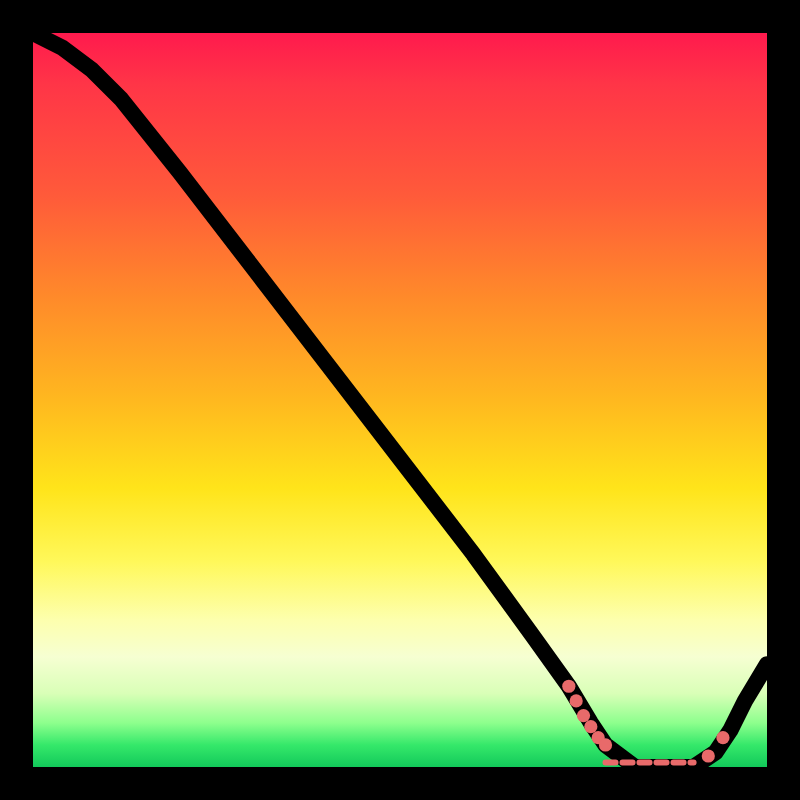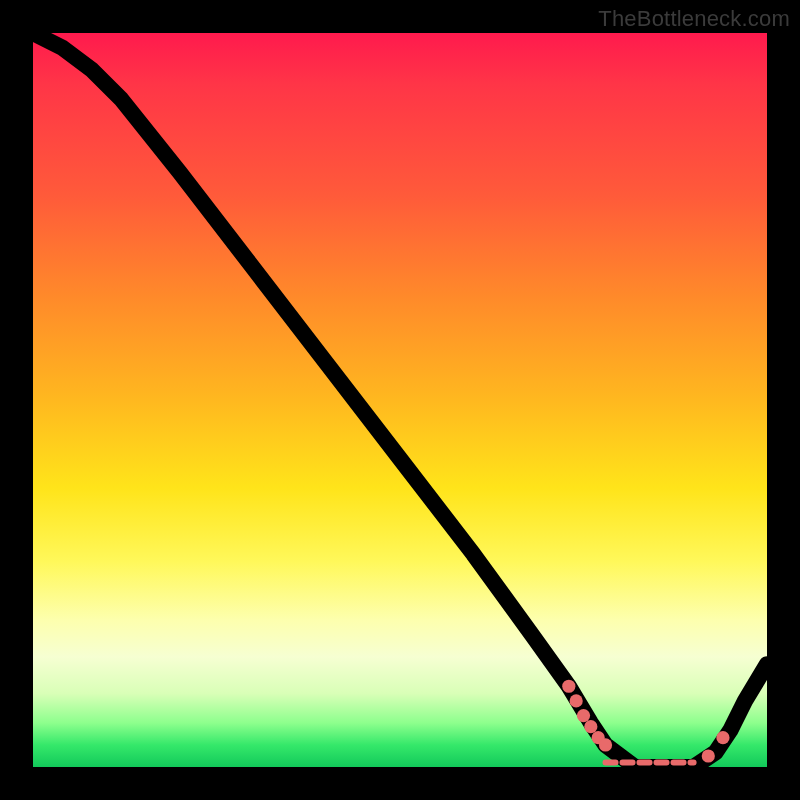--- a/index.html
+++ b/index.html
@@ -67,21 +67,20 @@
     stroke: #e86a6a;
     stroke-width: 6;
     stroke-linecap: round;
     stroke-dasharray: 10 7;
   }
 </style>
 </head>
 <body>
 
 <div class="frame">
-  <div class="watermark">TheBottleneck.com</div>
   <div class="plot-box">
     <svg class="curve" viewBox="0 0 100 100" preserveAspectRatio="none">
       <path class="curve-path" id="curvePath" d="M0.00 0.00 L4.00 2.00 L8.00 5.00 L12.00 9.00 L16.00 14.00 L20.00 19.00 L30.00 32.00 L40.00 45.00 L50.00 58.00 L60.00 71.00 L68.00 82.00 L73.00 89.00 L76.00 94.00 L78.00 97.00 L82.00 100.00 L86.00 100.00 L90.00 100.00 L93.00 98.00 L95.00 95.00 L97.00 91.00 L100.00 86.00"></path>
       <g id="markerGroup">
           <line x1="78" x2="90" y1="99.4" y2="99.4" class="dash" vector-effect="non-scaling-stroke"></line>
           <circle cx="73" cy="89" r="0.9" class="dot"></circle>
           <circle cx="74" cy="91" r="0.9" class="dot"></circle>
           <circle cx="75" cy="93" r="0.9" class="dot"></circle>
           <circle cx="76" cy="94.5" r="0.9" class="dot"></circle>
           <circle cx="77" cy="96" r="0.9" class="dot"></circle>

